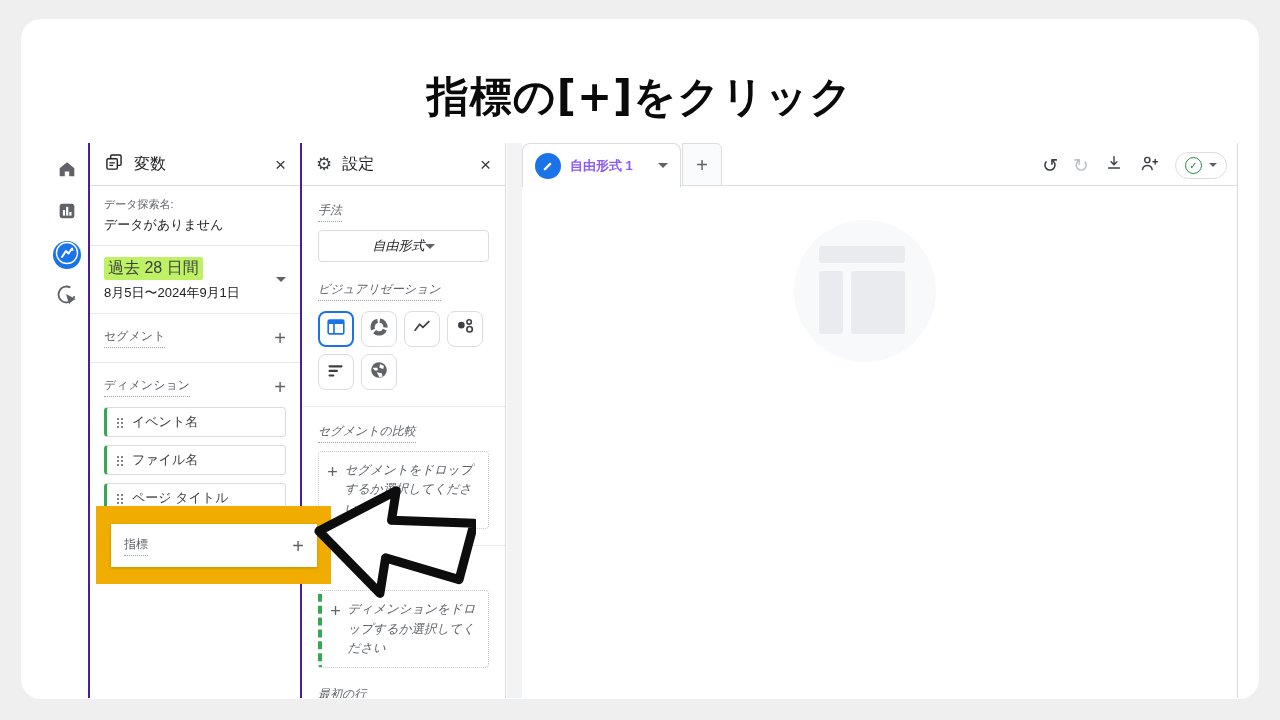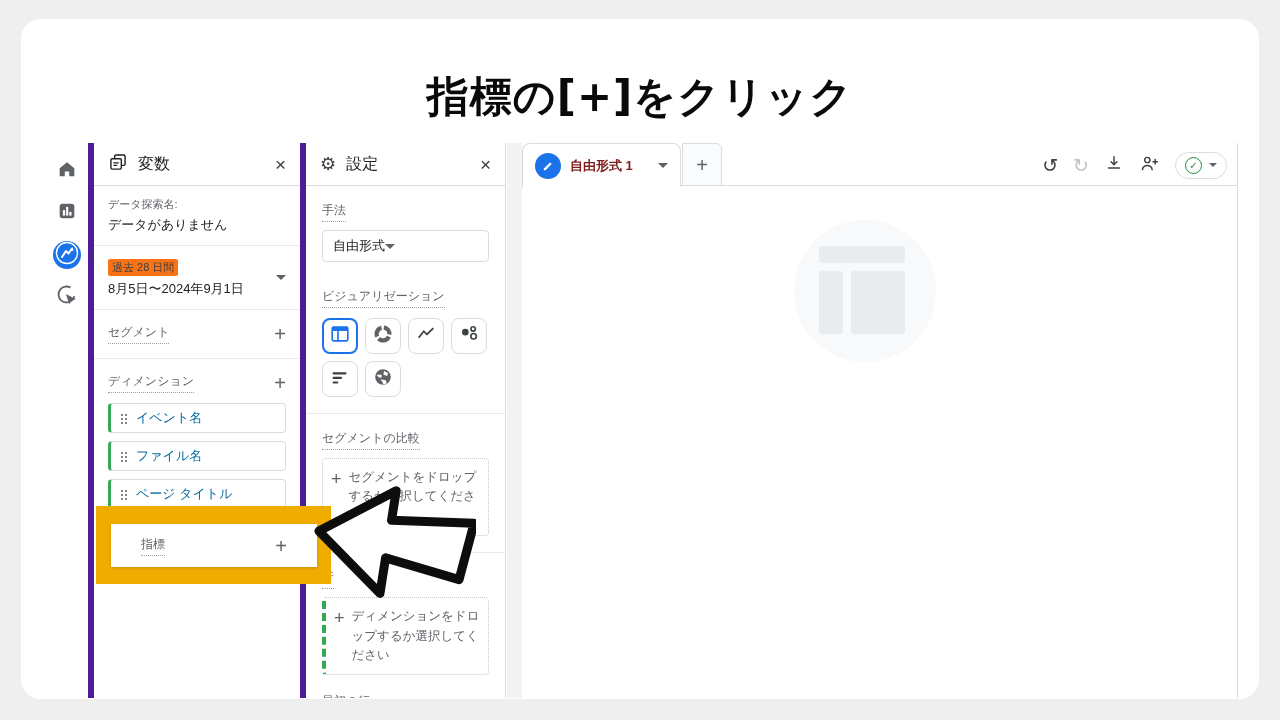--- a/index.html
+++ b/index.html
@@ -11,52 +11,52 @@
            font-size:42px; font-weight:800; color:#0a0a0a; letter-spacing:1px;
            font-family:"DejaVu Sans","Liberation Sans",sans-serif; }
 
   
   .rail { position:absolute; left:24px; top:124px; width:43px; height:555px; background:#fff;
           display:flex; flex-direction:column; align-items:center; padding-top:14px; gap:14px; }
   .rail-btn { width:28px; height:28px; display:flex; align-items:center; justify-content:center; cursor:pointer; }
   .rail-btn.active { background:#1a73e8; border-radius:50%; }
 
   
-  .panel { position:absolute; top:124px; height:555px; background:#fff; border-left:6px solid #4c1d95;
+  .panel { position:absolute; top:124px; height:555px; background:#fff; border-left:2px solid #4c1d95;
            border-right:1px solid #dadce0; overflow:hidden; }
   .panel-header { height:43px; display:flex; align-items:center; padding:0 14px; border-bottom:1px solid #dadce0; }
   .panel-title { font-size:16px; color:#202124; margin-left:10px; flex:1; }
   .close-btn { font-size:19px; color:#3c4043; cursor:pointer; line-height:1; }
   .dotted-label { display:inline-block; font-size:12px; color:#5f6368;
                   border-bottom:1px dotted #9aa0a6; padding-bottom:2px; }
   .plus { font-size:20px; color:#5f6368; font-weight:400; line-height:1; cursor:pointer; }
   .row-between { display:flex; align-items:center; justify-content:space-between; }
   .caret { width:0; height:0; border-left:5px solid transparent; border-right:5px solid transparent;
            border-top:5px solid #5f6368; }
 
   
   .vars { left:67px; width:213px; }
   .v-section { padding:11px 14px; border-bottom:1px solid #e8eaed; }
   .small-label { font-size:11px; color:#5f6368; }
   .value-13 { font-size:13px; color:#202124; margin-top:4px; }
-  .date-badge { display:inline-block; font-size:11px; color:#3c4043; background:#f97316;
+  .date-badge { display:inline-block; font-size:16px; color:#3c4043; background:#bef264;
                 padding:1px 4px; border-radius:2px; }
   .chip { margin:8px 14px 0 14px; height:30px; border:1px solid #dadce0; border-left:3px solid #34a853;
           border-radius:4px; display:flex; align-items:center; gap:9px; padding:0 9px;
-          font-size:13px; color:#0369a1; background:#fff; cursor:grab; }
+          font-size:13px; color:#404040; background:#fff; cursor:grab; }
   .drag-dots { width:7px; height:11px; flex:0 0 auto;
                background-image:radial-gradient(circle,#80868b 1.1px,transparent 1.3px);
                background-size:4px 4px; }
 
   
   .settings { left:279px; width:206px; }
-  .s-content { padding:14px 16px 0 16px; }
+  .s-content { padding:14px 16px 0 16px;font-style:italic; }
   .divider-full { border-top:1px solid #e8eaed; margin:16px -16px 14px -16px; }
   .select-box { margin-top:8px; height:32px; border:1px solid #dadce0; border-radius:4px;
-                display:flex; align-items:center; justify-content:flex-start; padding:0 10px;
+                display:flex; align-items:center; justify-content:center; padding:0 10px;
                 font-size:13px; color:#202124; cursor:pointer; }
   .viz-grid { margin-top:10px; display:flex; flex-wrap:wrap; gap:7px; width:180px; }
   .viz-btn { width:36px; height:36px; border:1px solid #dadce0; border-radius:8px; background:#fff;
              display:flex; align-items:center; justify-content:center; cursor:pointer; }
   .viz-btn.selected { border:2px solid #1a73e8; }
   .drop-area { margin-top:8px; border:1px dotted #c4c7ca; border-radius:4px; padding:9px 8px;
                display:flex; gap:7px; align-items:flex-start; }
   .drop-area .plus { font-size:18px; margin-top:2px; }
   .drop-text { font-size:12.5px; color:#5f6368; line-height:1.55; }
   .drop-green { border-left:4px dashed #34a853; }
@@ -66,41 +66,41 @@
 
   
   .canvas { position:absolute; left:501px; top:124px; width:716px; height:555px; background:#fff;
             border-right:1px solid #dadce0; }
   .tab-strip { position:absolute; left:0; top:0; width:100%; height:43px; border-bottom:1px solid #dadce0; }
   .tab-active { position:absolute; left:0; top:0; width:159px; height:44px; background:#fff; z-index:2;
                 border:1px solid #dadce0; border-bottom:none; border-radius:8px 8px 0 0;
                 display:flex; align-items:center; gap:9px; padding:0 12px; cursor:pointer; }
   .pencil-circle { width:26px; height:26px; border-radius:50%; background:#1a73e8; flex:0 0 auto;
                    display:flex; align-items:center; justify-content:center; }
-  .tab-label { font-size:13px; font-weight:700; color:#7f1d1d; flex:1; }
+  .tab-label { font-size:13px; font-weight:700; color:#8b5cf6; flex:1; }
   .tab-plus { position:absolute; left:160px; top:0; width:40px; height:43px; background:#fafbfc;
               border:1px solid #dadce0; border-radius:0 6px 0 0; display:flex; align-items:center;
               justify-content:center; cursor:pointer; }
   .toolbar { position:absolute; right:10px; top:7px; height:30px; display:flex; align-items:center; gap:15px; }
   .tool-glyph { font-size:19px; color:#3c4043; font-family:"DejaVu Sans",sans-serif; cursor:pointer; line-height:1; }
   .tool-glyph.disabled { color:#c0c3c6; }
   .status-pill { height:27px; border:1px solid #dadce0; border-radius:15px; display:flex; align-items:center;
                  gap:7px; padding:0 9px; cursor:pointer; }
   .check-circle { width:17px; height:17px; border:1.6px solid #1e8e3e; border-radius:50%; color:#1e8e3e;
                   font-size:10px; display:flex; align-items:center; justify-content:center; }
   .empty-circle { position:absolute; left:272px; top:77px; width:142px; height:142px; border-radius:50%;
                   background:#f8f9fa; }
   .ph { position:absolute; background:#e9ebef; border-radius:3px; }
   .empty-text { position:absolute; left:143px; top:261px; width:400px; text-align:center;
                 font-size:13px; color:#5f6368; }
 
   
   .yellow-box { position:absolute; left:75px; top:487px; width:235px; height:78px; background:#f0ad00; z-index:5; }
   .metrics-row { position:absolute; left:90px; top:505px; width:206px; height:43px; background:#fff; z-index:6;
-                 display:flex; align-items:center; justify-content:space-between; padding:0 30px;
+                 display:flex; align-items:center; justify-content:space-between; padding:0 13px;
                  box-shadow:0 1px 3px rgba(0,0,0,.18); cursor:pointer; }
   .big-arrow { position:absolute; left:293px; top:462px; z-index:9; }
 </style>
 </head>
 <body>
 
 <div class="page">
   <div class="slide">
 
     <div class="title">指標の[+]をクリック</div>
@@ -200,21 +200,21 @@
         <span class="close-btn">×</span>
       </div>
 
       <div class="s-content">
         <span class="dotted-label">手法</span>
         <div class="select-box">
           <span>自由形式</span>
           <span class="caret"></span>
         </div>
 
-        <div style="margin-top:24px;">
+        <div style="margin-top:17px;">
           <span class="dotted-label">ビジュアリゼーション</span>
         </div>
         <div class="viz-grid">
           <div class="viz-btn selected">
             <span>
               <svg width="22" height="22" viewBox="0 0 24 24">
                   <rect x="3.5" y="4.5" width="17" height="15" rx="1.5" fill="none" stroke="#1a73e8" stroke-width="1.8"></rect>
                   <rect x="3.5" y="4.5" width="17" height="4.2" fill="#1a73e8"></rect>
                   <line x1="9.8" y1="8.7" x2="9.8" y2="19.5" stroke="#1a73e8" stroke-width="1.8"></line>
                 </svg>

